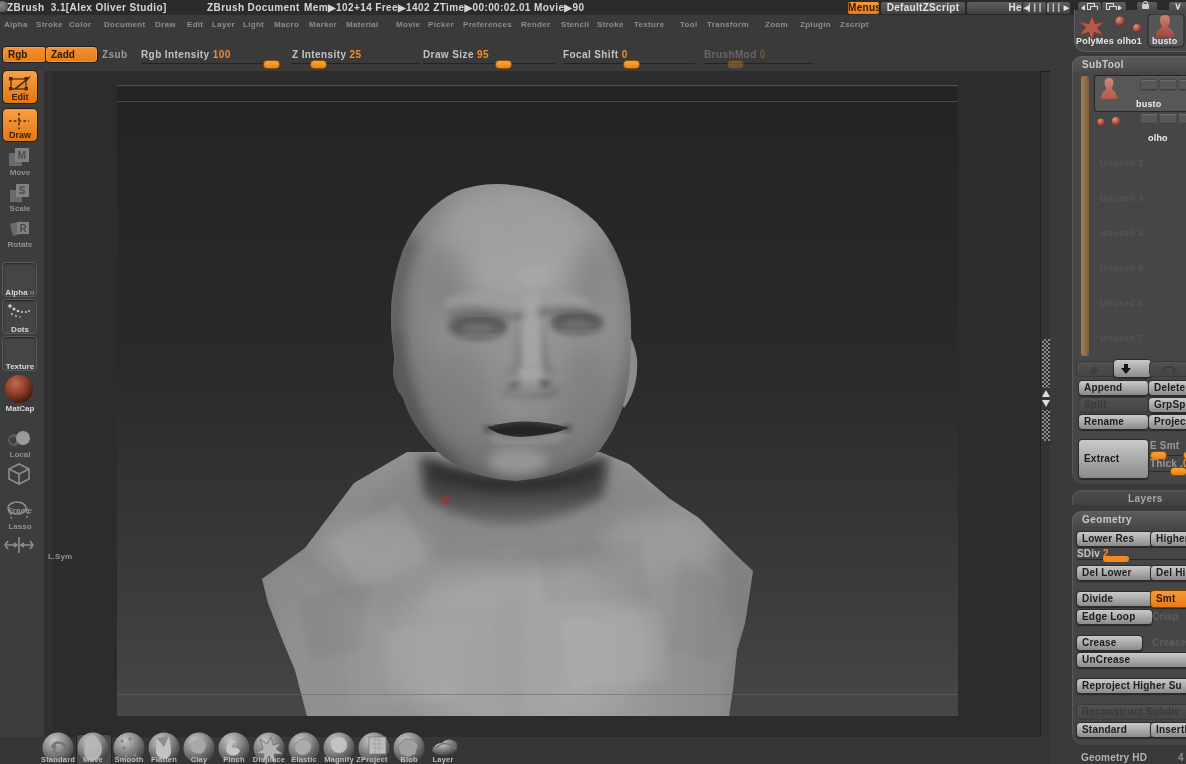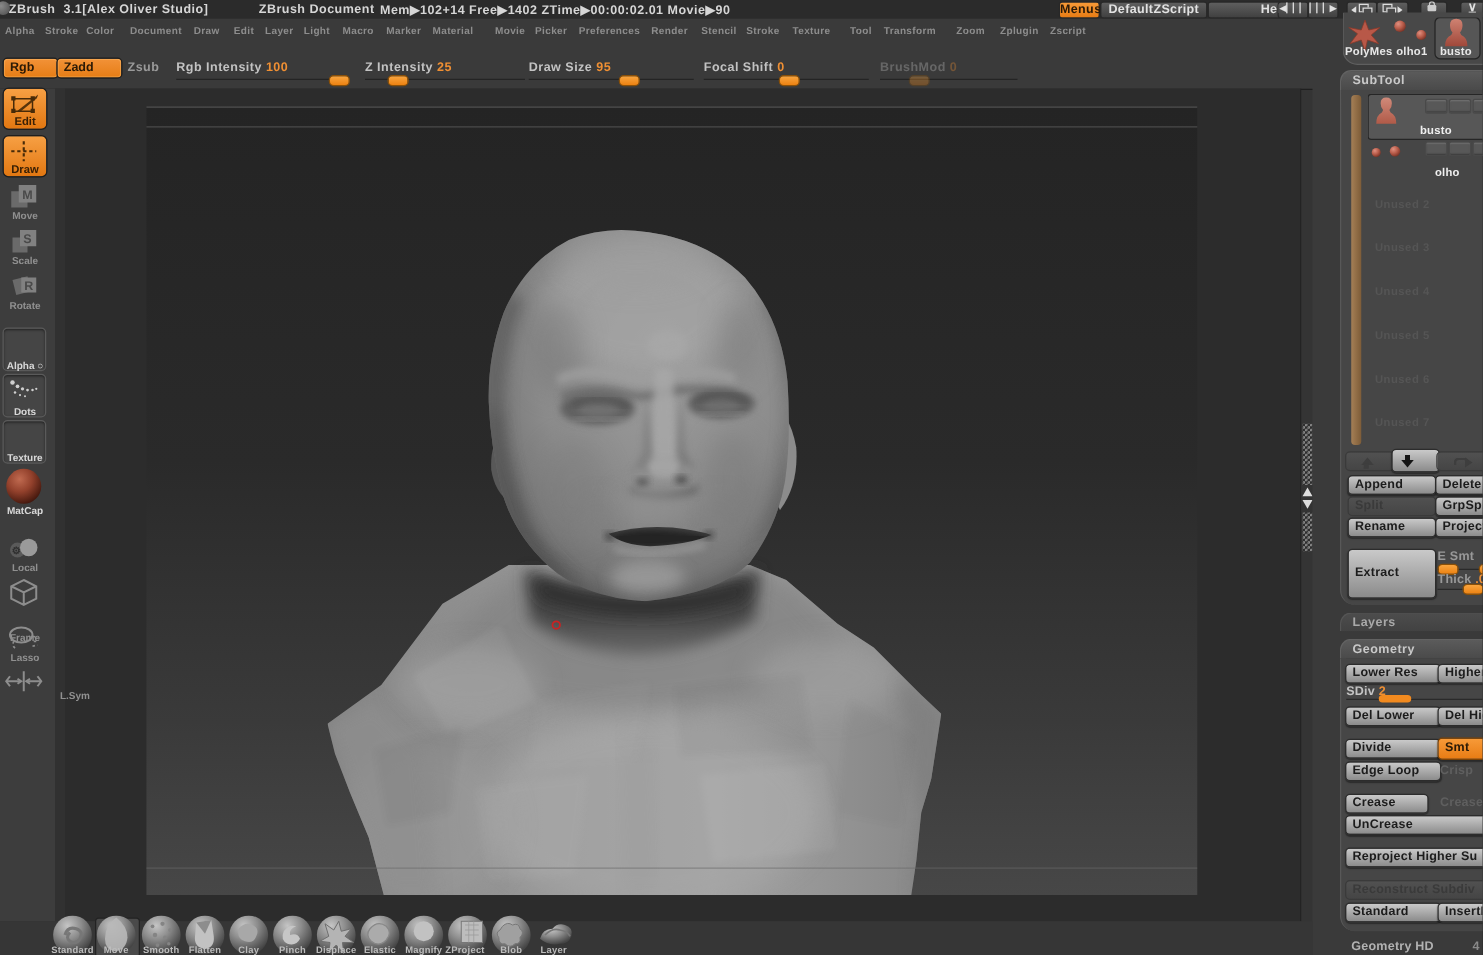--- a/index.html
+++ b/index.html
@@ -352,21 +352,21 @@
 <div class="btn" style="left:1078px;top:439px;width:64px;height:38px;line-height:38px;">Extract</div>
 <div class="wtxt" style="left:1150px;top:440px;color:#999;">E Smt</div>
 <div class="strack" style="left:1150px;top:455px;width:40px;background:#2a2a2a;"></div>
 <div class="sknob" style="left:1150px;top:451px;"></div>
 <div class="sknob" style="left:1183px;top:451px;"></div>
 <div class="wtxt" style="left:1150px;top:458px;color:#999;">Thick <b style="color:#ef8f33;">.0</b></div>
 <div class="strack" style="left:1150px;top:471px;width:44px;background:#2a2a2a;"></div>
 <div class="sknob" style="left:1170px;top:467px;"></div>
 
 <div class="rhdr" style="top:490px;height:14px;background:linear-gradient(#4c4c4c,#424242);border-color:#555;">
-    <span style="color:#a9a9a9;">Layers</span>
+    <span style="color:#a9a9a9;margin-left:46px;">Layers</span>
   </div>
 
 <div class="rhdr" style="top:511px;">
     <span>Geometry</span>
   </div>
 <div class="rbody" style="top:527px;height:218px;border-radius:0 0 0 12px;"></div>
 <div class="btn" style="left:1076px;top:531px;width:70px;">Lower Res</div>
 <div class="btn" style="left:1150px;top:531px;width:48px;">Higher</div>
 <div class="wtxt" style="left:1077px;top:548px;">SDiv <b style="color:#ef8f33;">2</b></div>
 <div class="strack" style="left:1077px;top:559px;width:112px;background:#2a2a2a;"></div>

